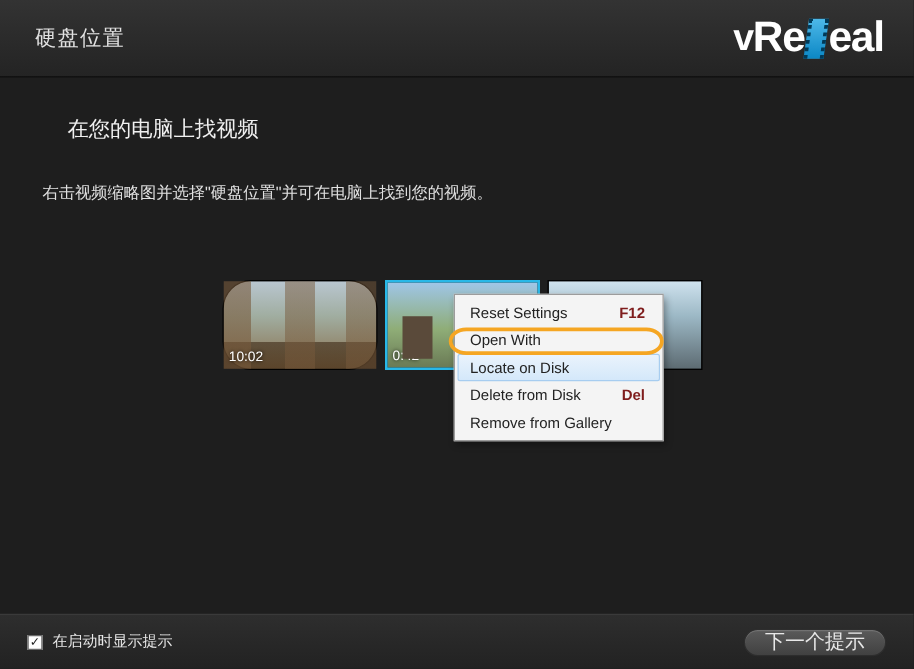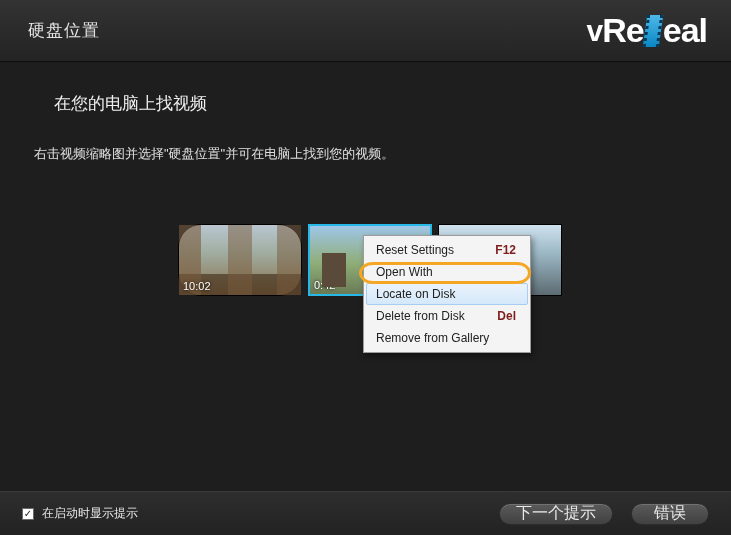--- a/index.html
+++ b/index.html
@@ -220,14 +220,13 @@
   </div>
 </div>
 
 <div class="callout-ring"></div>
 
 <div class="footer">
   <span class="checkbox">✓</span>
   <span>在启动时显示提示</span>
   <span class="spacer"></span>
   <span class="btn">下一个提示</span>
-  <span class="btn">错误</span>
 </div>
 
 </body></html>

